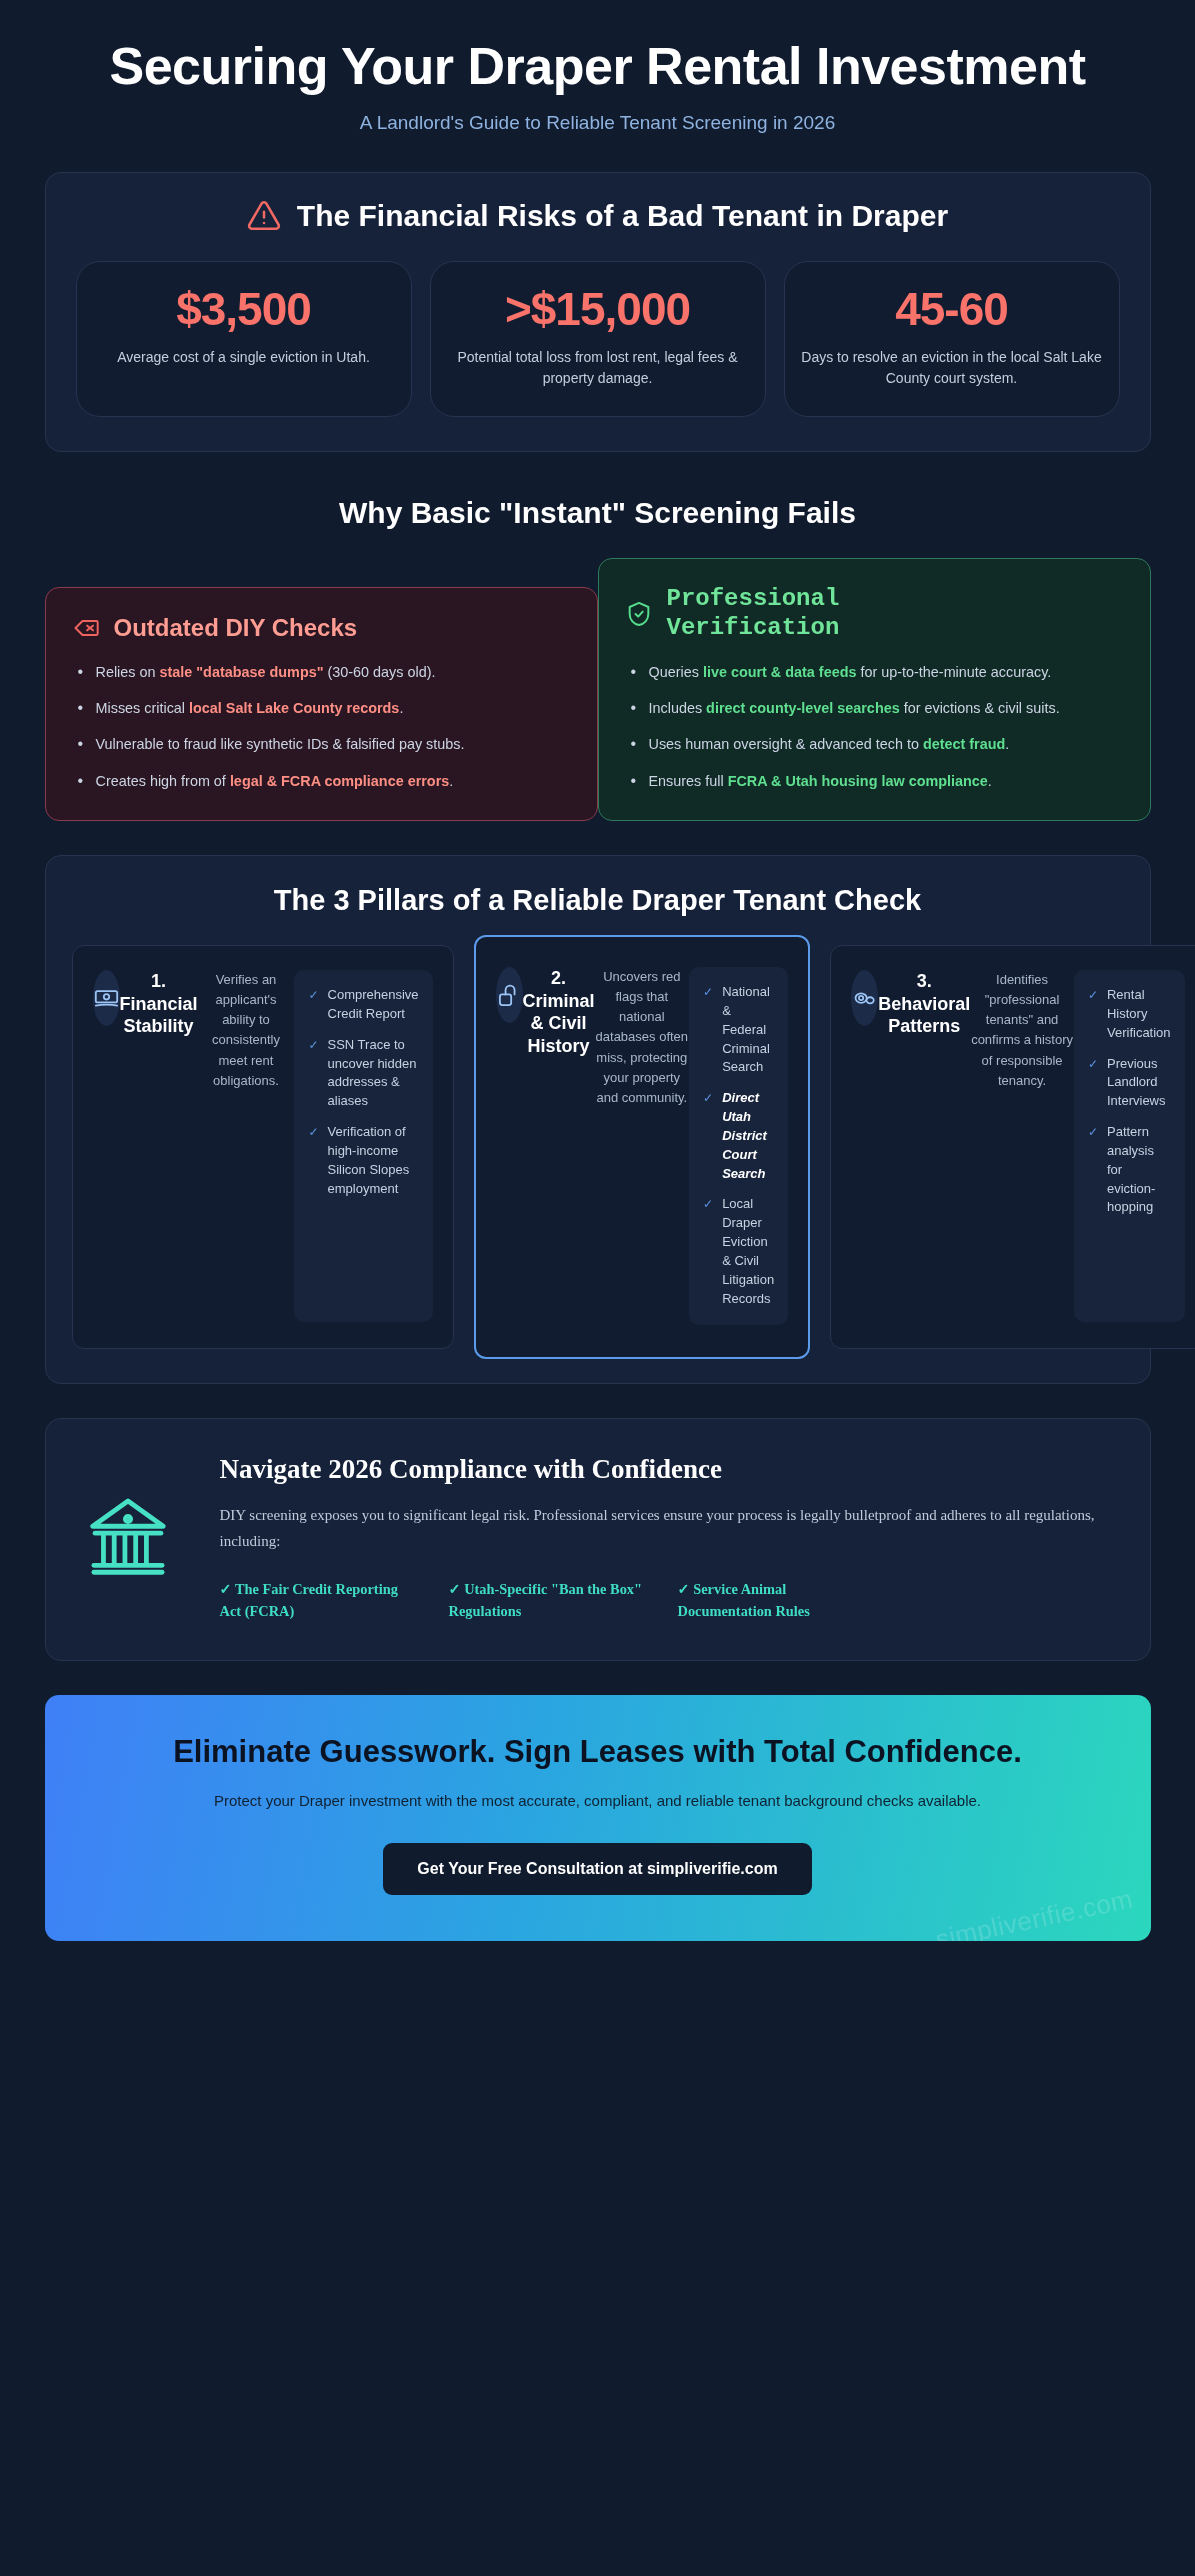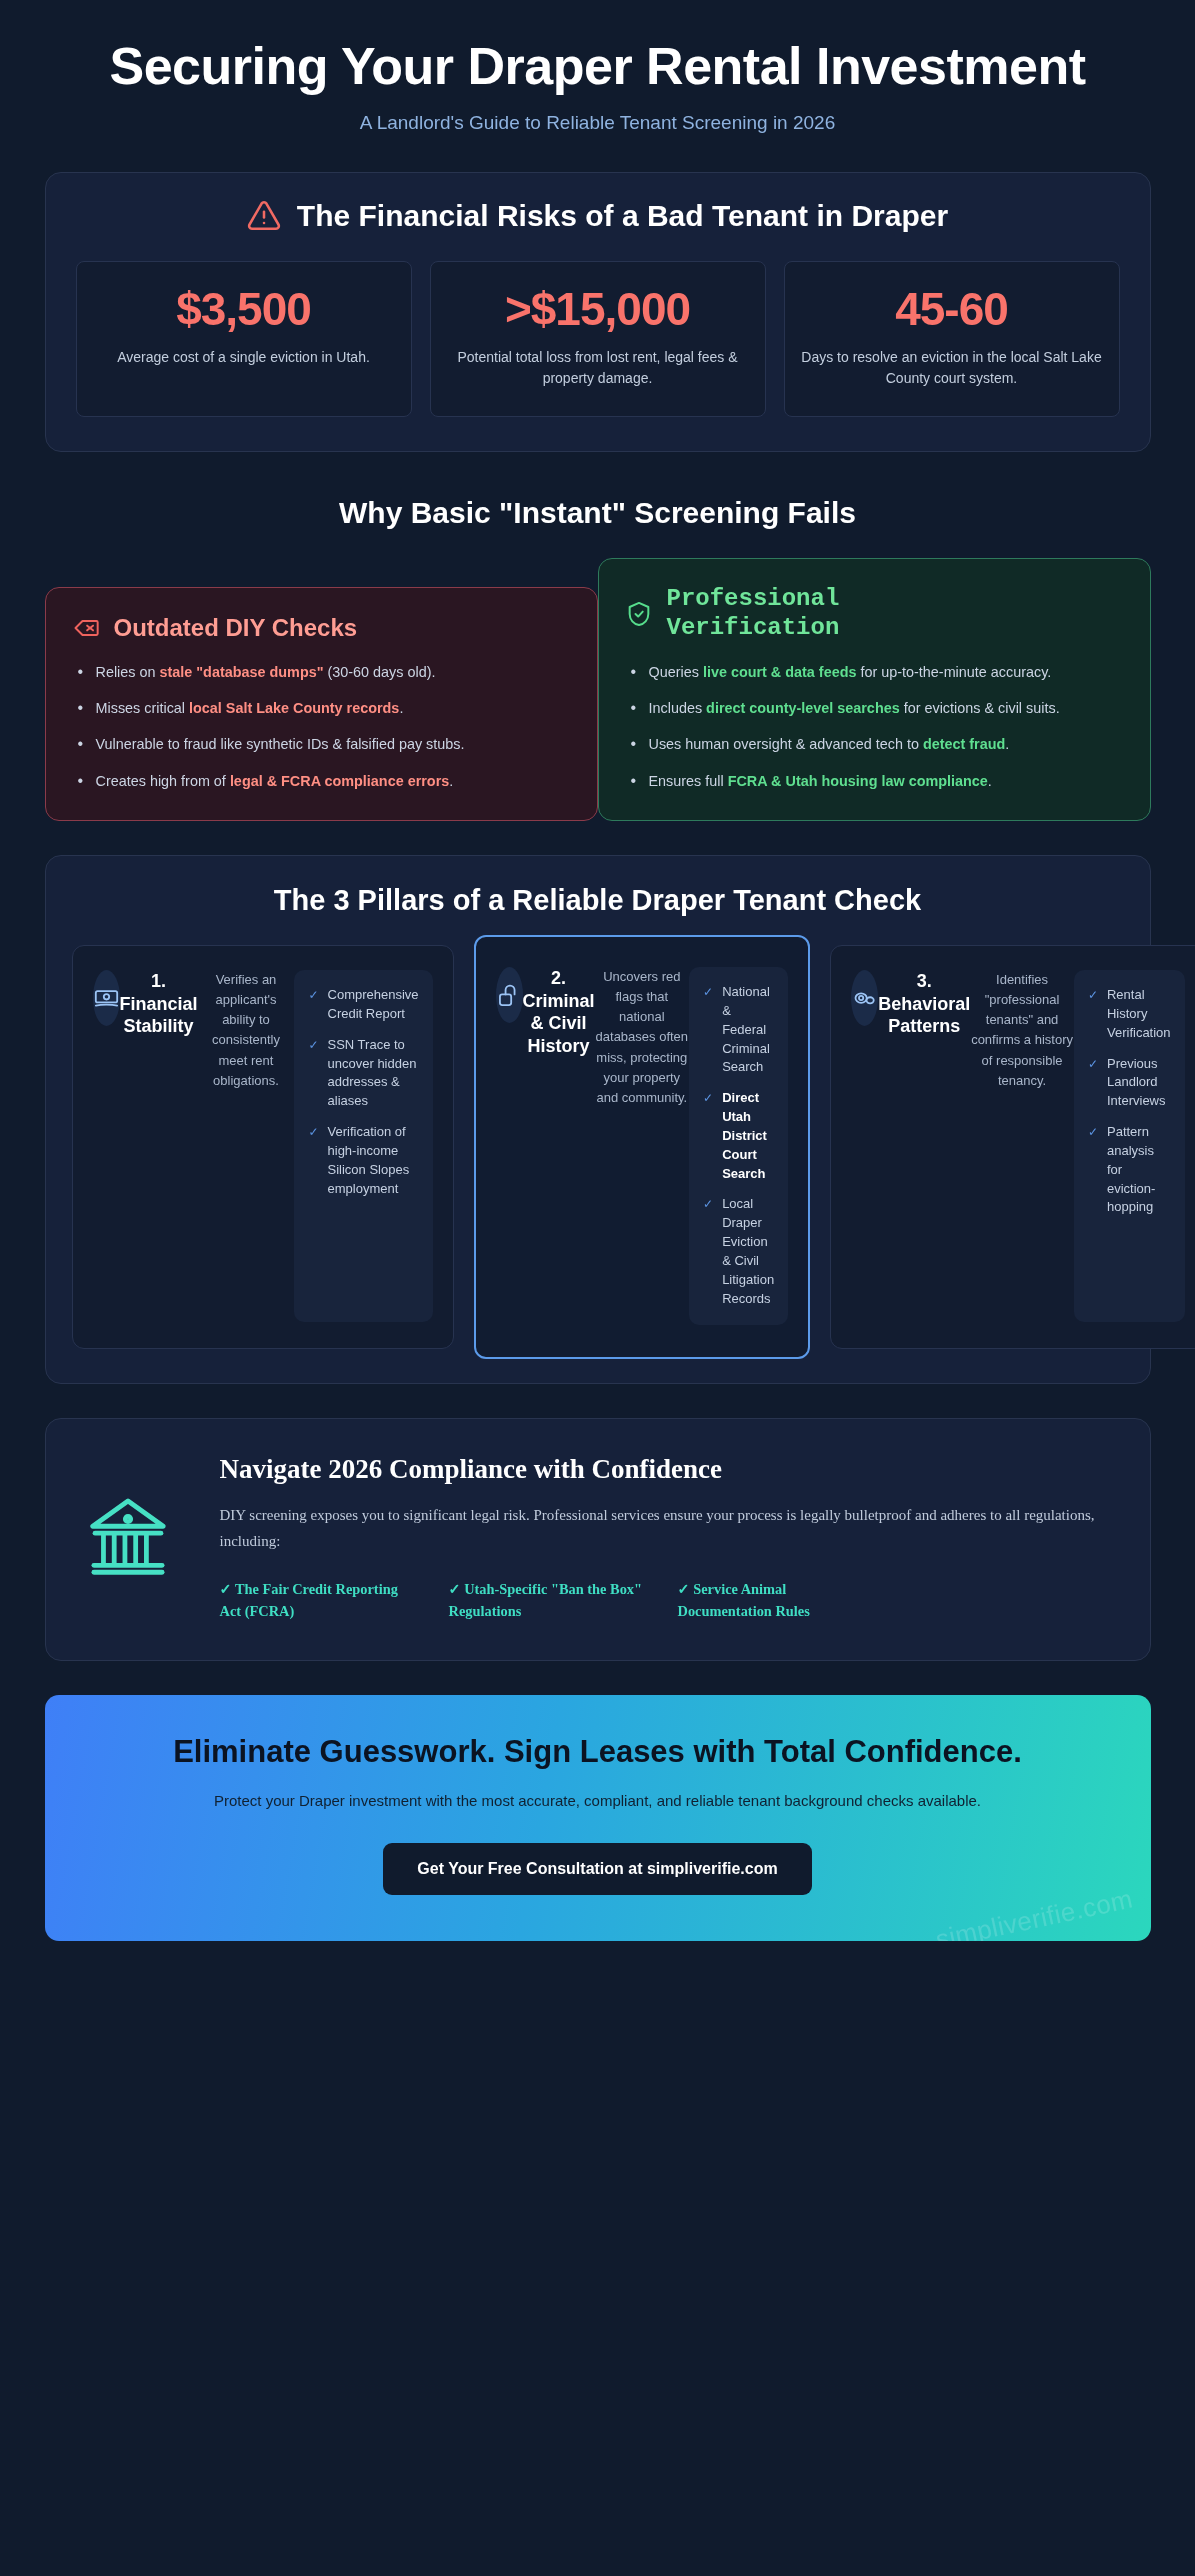--- a/index.html
+++ b/index.html
@@ -58,21 +58,21 @@
     color: #ffffff;
     font-weight: 700;
   }
   .warn-icon { width: 34px; height: 34px; flex: 0 0 auto; display:block; }
 
   .stats { display: flex; gap: 18px; }
   .stat {
     flex: 1;
     background: #121c30;
     border: 1px solid #273350;
-    border-radius: 8px;
+    border-radius: 24px;
     padding: 22px 14px 26px;
     text-align: center;
   }
   .stat .num {
     font-size: 46px;
     font-weight: 700;
     color: #f9736b;
     line-height: 1.1;
     letter-spacing: -1px;
   }
@@ -195,21 +195,21 @@
   .checklist .ci {
     display: flex;
     gap: 9px;
     font-size: 13px;
     line-height: 1.45;
     color: #c6d1e2;
     margin-bottom: 12px;
   }
   .checklist .ci:last-child { margin-bottom: 0; }
   .checklist .ci .tick { color: #5b93e0; flex: 0 0 auto; font-size: 12px; line-height:1.6;}
-  .checklist .ci.bold span.txt { font-weight: 700; color: #ffffff; }
+  .checklist .ci.bold span.txt { font-weight: 700; color: #ffffff; font-style: italic; }
 
   
   .compliance {
     margin-top: 34px;
     padding: 34px 36px 38px;
     display: flex;
     gap: 46px;
     align-items: center;
     font-family: Liberation Serif, serif;
   }

